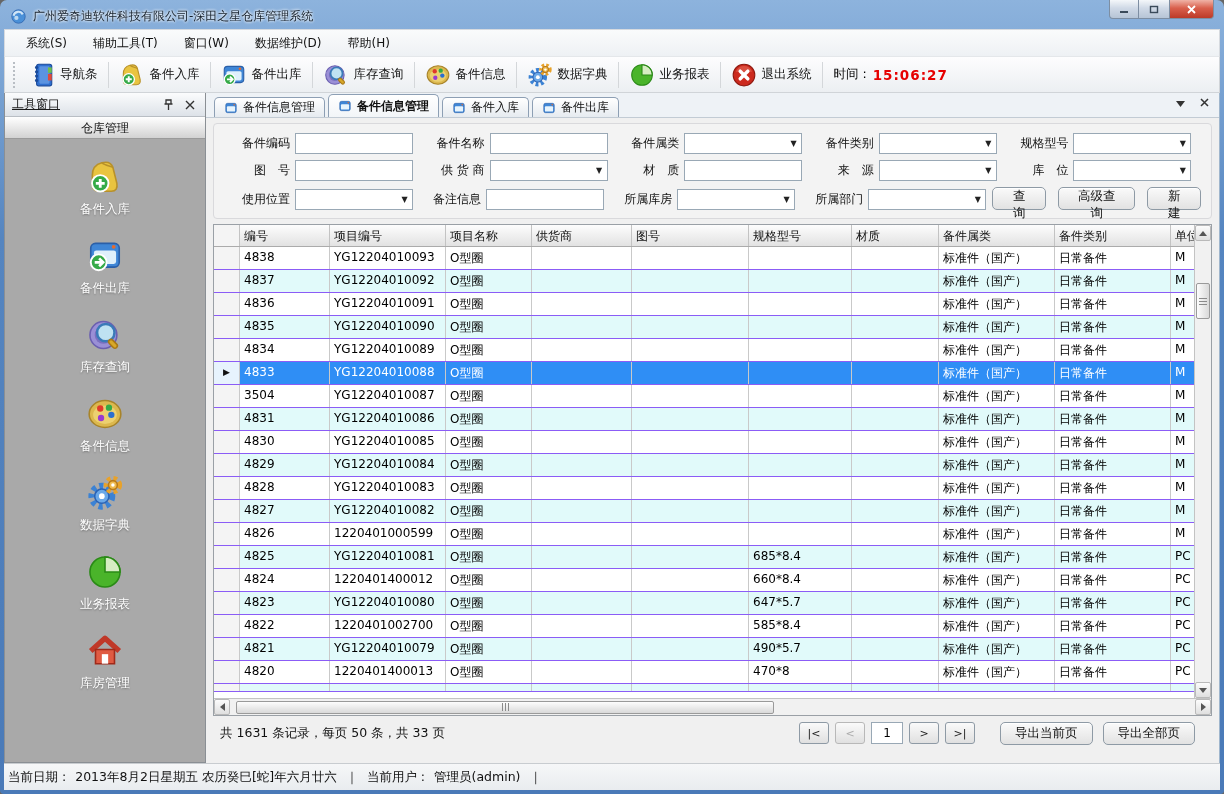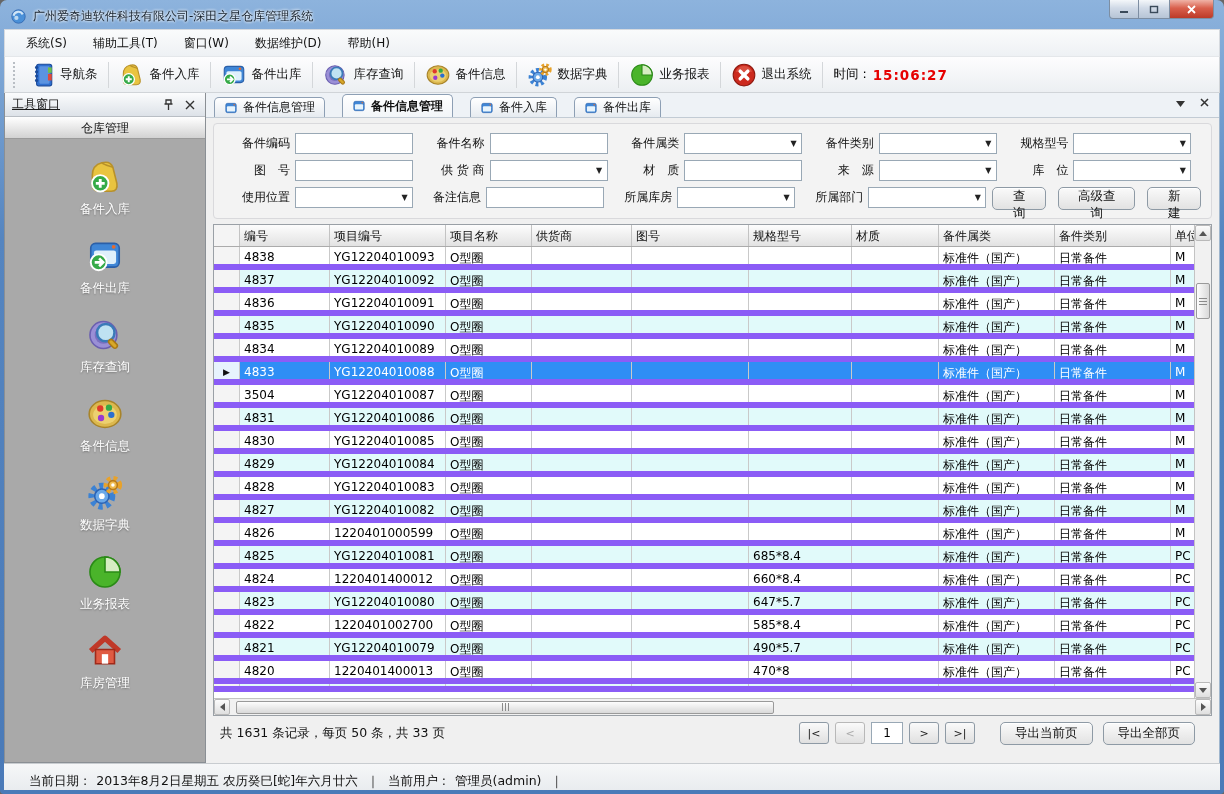--- a/index.html
+++ b/index.html
@@ -41,46 +41,46 @@
   .sidebar-section { height:22px; background:linear-gradient(#ffffff,#d2d2d2); border-bottom:1px solid #9a9a9a; text-align:center; line-height:22px; font-size:12px; color:#111; }
   .sidebar-body { flex:1; display:flex; flex-direction:column; align-items:center; padding-top:10px; overflow:hidden; }
   .side-item { width:100%; display:flex; flex-direction:column; align-items:center; gap:5px; padding:9px 0 10px; cursor:pointer; }
   .sicon { width:38px; height:38px; }
   .sicon svg { width:100%; height:100%; }
   .side-label { color:#fff; font-size:12.5px; text-shadow:0 1px 2px rgba(0,0,0,.35); }
 
   
   .content { flex:1; display:flex; flex-direction:column; background:#f0f0f0; min-width:0; border-right:1px solid #9fb6cd; }
   .tabstrip { height:25px; display:flex; align-items:flex-end; background:#eef2f6; padding:0 8px; border-bottom:1px solid #c2cbd4; position:relative; }
-  .tab { height:20px; display:flex; align-items:center; gap:5px; padding:0 9px; margin-right:17px; font-size:12px; color:#111; background:linear-gradient(#ffffff,#e6ebf0); border:1px solid #8d9fb4; border-bottom:none; border-radius:5px 5px 0 0; cursor:pointer; }
+  .tab { height:20px; display:flex; align-items:center; gap:5px; padding:0 9px; margin-right:3px; font-size:12px; color:#111; background:linear-gradient(#ffffff,#e6ebf0); border:1px solid #8d9fb4; border-bottom:none; border-radius:5px 5px 0 0; cursor:pointer; }
   .tab.active { height:23px; font-weight:bold; background:linear-gradient(#ffffff,#f2f5f8); }
   .tab-icon { width:14px; height:14px; }
   .tab-icon svg { width:100%; height:100%; }
   .tabstrip-right { position:absolute; right:8px; top:4px; display:flex; gap:10px; color:#333; }
   .ts-btn { font-size:11px; cursor:pointer; width:14px; text-align:center; }
 
   
   .search-panel { margin:5px 7px 3px; background:#f3f3f3; border:1px solid #d9d9dc; border-radius:4px; padding:9px 10px 8px 14px; display:flex; flex-direction:column; gap:6px; }
-  .s-row { display:flex; align-items:flex-start; }
+  .s-row { display:flex; align-items:flex-end; }
   .s-field { display:flex; align-items:center; width:196px; }
   .s-label { width:62px; text-align:right; font-size:12px; color:#111; margin-right:5px; white-space:pre; }
   .s-input { width:118px; height:21px; border:1px solid #99a8b5; background:#fff; font-size:12px; padding:0 3px; }
   .s-combo { width:118px; height:21px; border:1px solid #99a8b5; background:#fff; display:flex; align-items:center; cursor:pointer; }
   .s-combo .val { flex:1; font-size:12px; padding:0 3px; }
   .s-combo .arrow { width:15px; text-align:center; font-size:8px; color:#222; }
   .s-buttons { margin-left:auto; display:flex; gap:12px; }
   .btn { height:23px; padding:0 14px; font-size:12.5px; color:#111; background:linear-gradient(#fafafa,#e2e2e2); border:1px solid #8e9aa5; border-radius:5px; cursor:pointer; box-shadow:inset 0 1px 0 #fff; }
 
   
   .grid-wrap { flex:1; margin:2px 7px 0; border:1px solid #9aa0a6; background:#fff; display:flex; flex-direction:column; min-height:0; }
   .grid-top { flex:1; display:flex; min-height:0; overflow:hidden; }
   .grid { flex:1; overflow:hidden; display:flex; flex-direction:column; }
   .grid-header { display:flex; height:22px; background:linear-gradient(#fdfdfd,#e2e2e2); border-bottom:1px solid #ababab; flex-shrink:0; }
   .hcell { flex-shrink:0; border-right:1px solid #c3c3c3; font-size:12px; color:#111; padding:3px 4px 0; white-space:nowrap; overflow:hidden; }
-  .trow { display:flex; height:23px; background:#fff; border-bottom:6px solid #8b5cf6; flex-shrink:0; cursor:default; }
+  .trow { display:flex; height:23px; background:#fff; border-bottom:1px solid #8b5cf6; flex-shrink:0; cursor:default; }
   .trow:nth-child(even) { background:#e1fafa; }
   .trow.selected { background:#2f8ef5; color:#fff; }
   .trow.partial { height:8px; overflow:hidden; }
   .tcell { flex-shrink:0; border-right:1px solid #c9c9c9; font-size:12px; padding:3px 4px 0; white-space:nowrap; overflow:hidden; }
   .csel { width:26px; background:#f4f4f4; text-align:center; font-size:9px; padding-top:5px; color:#111; }
   .trow.selected .csel { background:#e7f3fd; color:#111; }
   .c0{width:90px} .c1{width:116px} .c2{width:86px} .c3{width:100px} .c4{width:117px}
   .c5{width:103px} .c6{width:87px} .c7{width:116px} .c8{width:116px} .c9{width:50px}
 
   
@@ -99,21 +99,21 @@
   .pagebar { height:34px; display:flex; align-items:center; padding:0 24px 0 14px; font-size:12.5px; color:#111; gap:6px; }
   .page-summary { flex:1; }
   .pbtn { width:30px; height:22px; font-size:11px; color:#222; background:linear-gradient(#fafafa,#e0e0e0); border:1px solid #8e9aa5; border-radius:3px; cursor:pointer; }
   .pbtn.disabled { color:#aaa; border-color:#b8b8b8; cursor:default; }
   .page-input { width:32px; height:22px; border:1px solid #99a8b5; text-align:center; font-size:12px; }
   .export-group { display:flex; gap:10px; margin-left:19px; }
 
   .bottom-spacer { height:13px; }
 
   
-  .statusbar { height:27px; background:linear-gradient(#f6f7f8,#e9ecef); border-top:1px solid #c8ccd0; display:flex; align-items:flex-end; padding:0 25px; font-size:12.5px; color:#111; gap:9px; }
+  .statusbar { height:27px; background:linear-gradient(#f6f7f8,#e9ecef); border-top:1px solid #c8ccd0; display:flex; align-items:center; padding:0 4px; font-size:12.5px; color:#111; gap:9px; }
 </style>
 </head>
 <body>
 
 <div class="window">
 
   <div class="titlebar">
     <span class="app-icon">
       <svg viewBox="0 0 24 24">
           <circle cx="12" cy="12" r="9.5" fill="#4a90d8" stroke="#2a5fa8"></circle>

